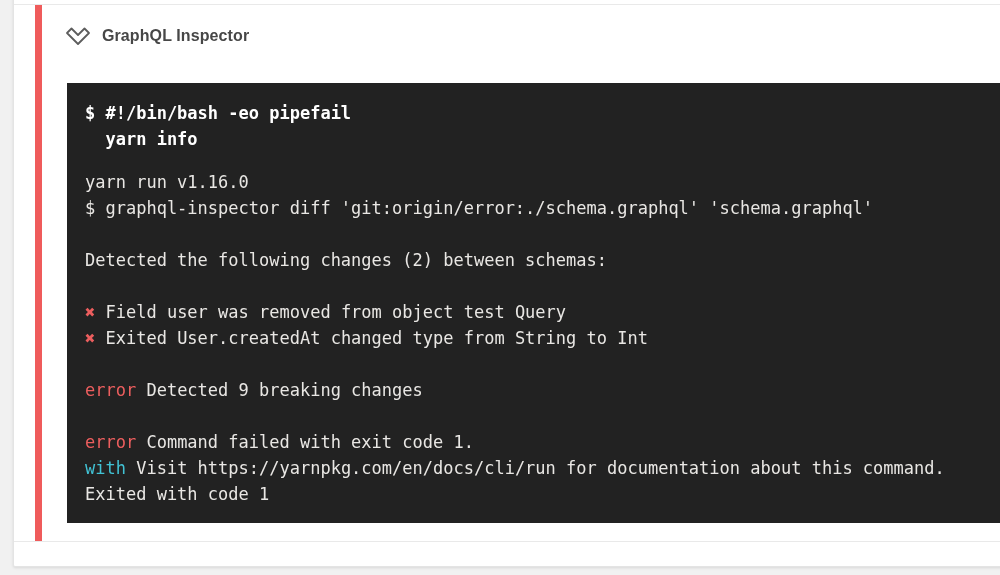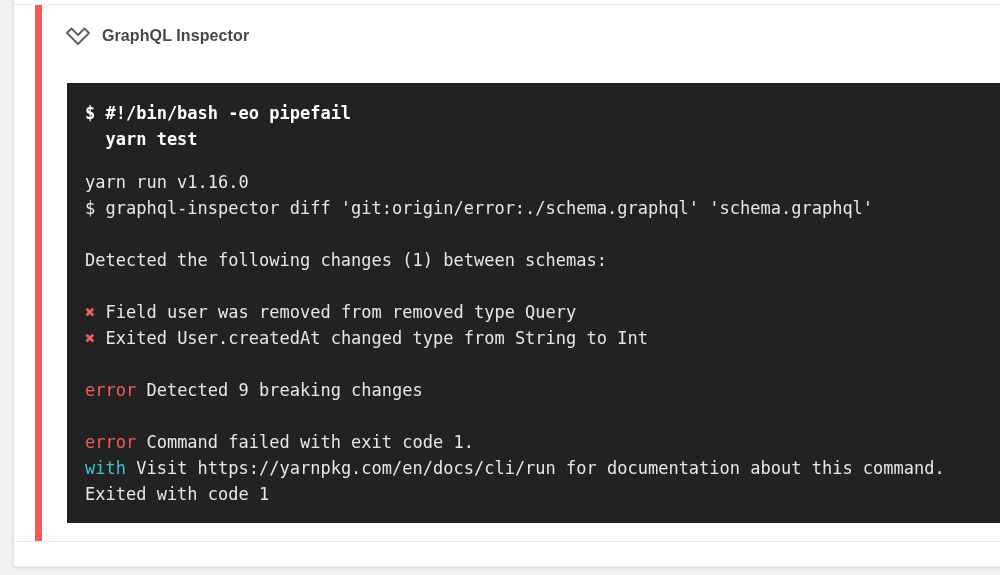--- a/index.html
+++ b/index.html
@@ -106,28 +106,28 @@
       <div class="job-header">
         <svg class="chevron" viewBox="0 0 28 22" xmlns="http://www.w3.org/2000/svg">
           <path d="M3 8 L14 19 L25 8 L20.5 3.5 L14 10 L7.5 3.5 Z" fill="none" stroke="#5d5d5d" stroke-width="1.8" stroke-linejoin="round"></path>
         </svg>
         <span class="job-title">GraphQL Inspector</span>
       </div>
 
       <div class="terminal">
         <div>
             <div class="tline bold"><span class="seg-command">$ #!/bin/bash -eo pipefail</span></div>
-            <div class="tline bold"><span class="seg-command">  yarn test</span></div>
+            <div class="tline bold"><span class="seg-command">  yarn info</span></div>
             <div class="tline blank-sm"></div>
             <div class="tline"><span class="seg-plain">yarn run v1.16.0</span></div>
             <div class="tline"><span class="seg-plain">$ graphql-inspector diff 'git:origin/error:./schema.graphql' 'schema.graphql'</span></div>
             <div class="tline blank"></div>
-            <div class="tline"><span class="seg-plain">Detected the following changes (1) between schemas:</span></div>
+            <div class="tline"><span class="seg-plain">Detected the following changes (2) between schemas:</span></div>
             <div class="tline blank"></div>
-            <div class="tline"><span class="seg-cross">✖</span><span class="seg-plain"> Field user was removed from removed type Query</span></div>
+            <div class="tline"><span class="seg-cross">✖</span><span class="seg-plain"> Field user was removed from object test Query</span></div>
             <div class="tline"><span class="seg-cross">✖</span><span class="seg-plain"> Exited User.createdAt changed type from String to Int</span></div>
             <div class="tline blank"></div>
             <div class="tline"><span class="seg-error">error</span><span class="seg-plain"> Detected 9 breaking changes</span></div>
             <div class="tline blank"></div>
             <div class="tline"><span class="seg-error">error</span><span class="seg-plain"> Command failed with exit code 1.</span></div>
             <div class="tline"><span class="seg-info">with</span><span class="seg-plain"> Visit https://yarnpkg.com/en/docs/cli/run for documentation about this command.</span></div>
             <div class="tline"><span class="seg-plain">Exited with code 1</span></div>
           </div>
       </div>
     </div>

